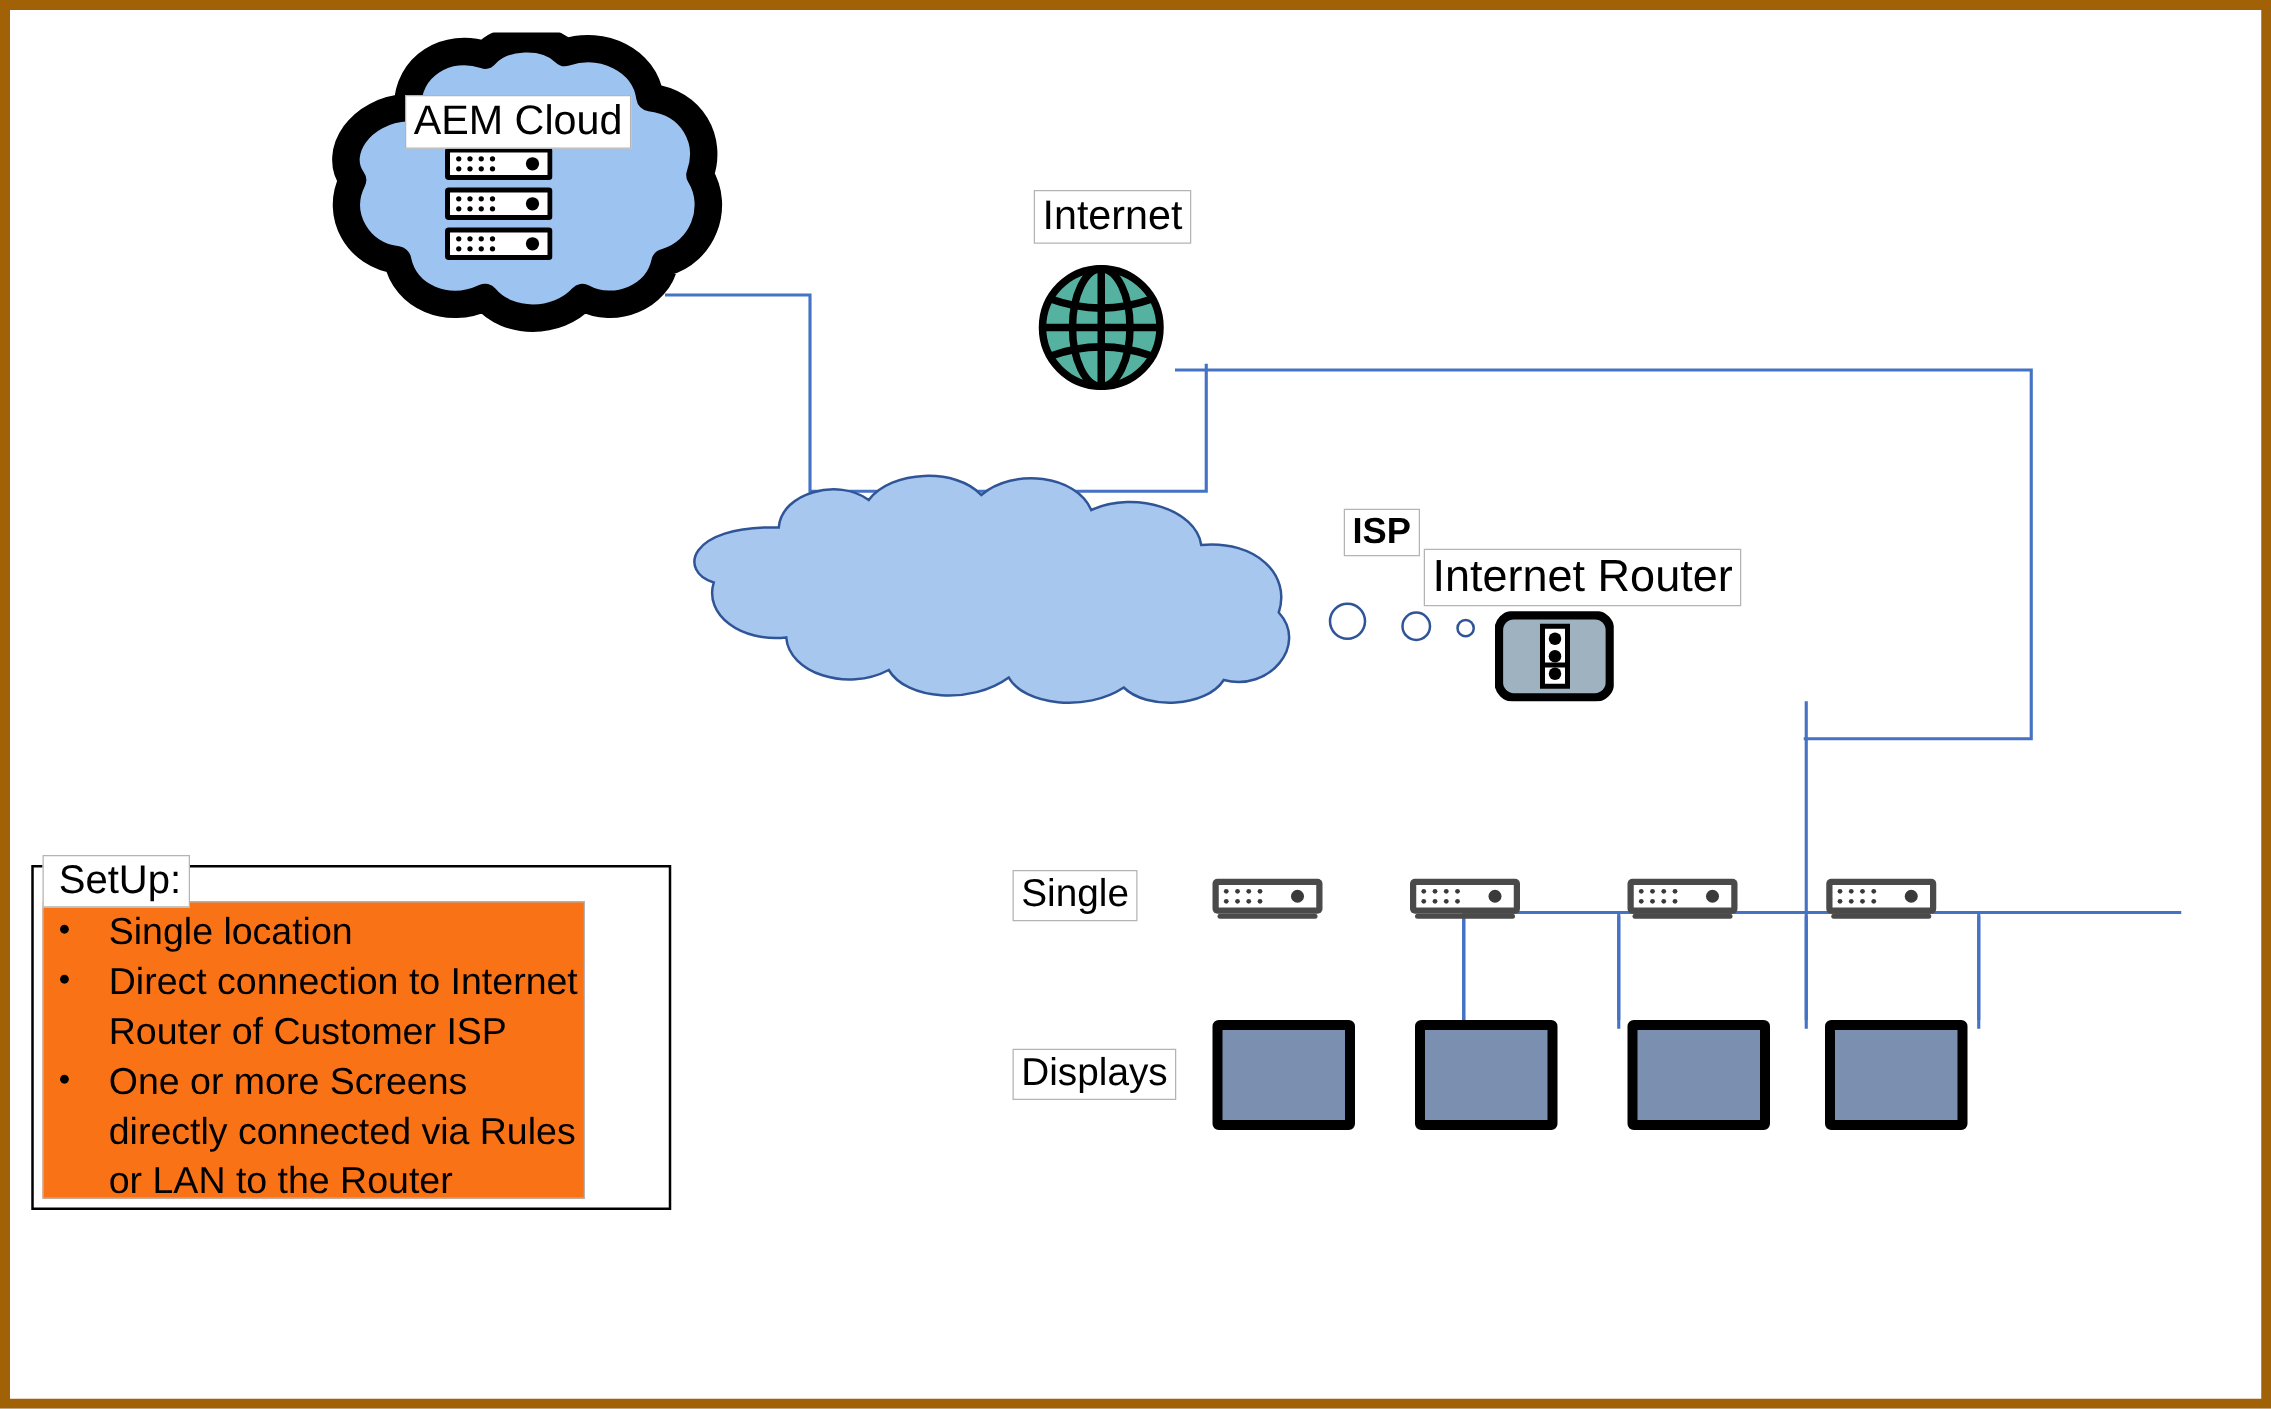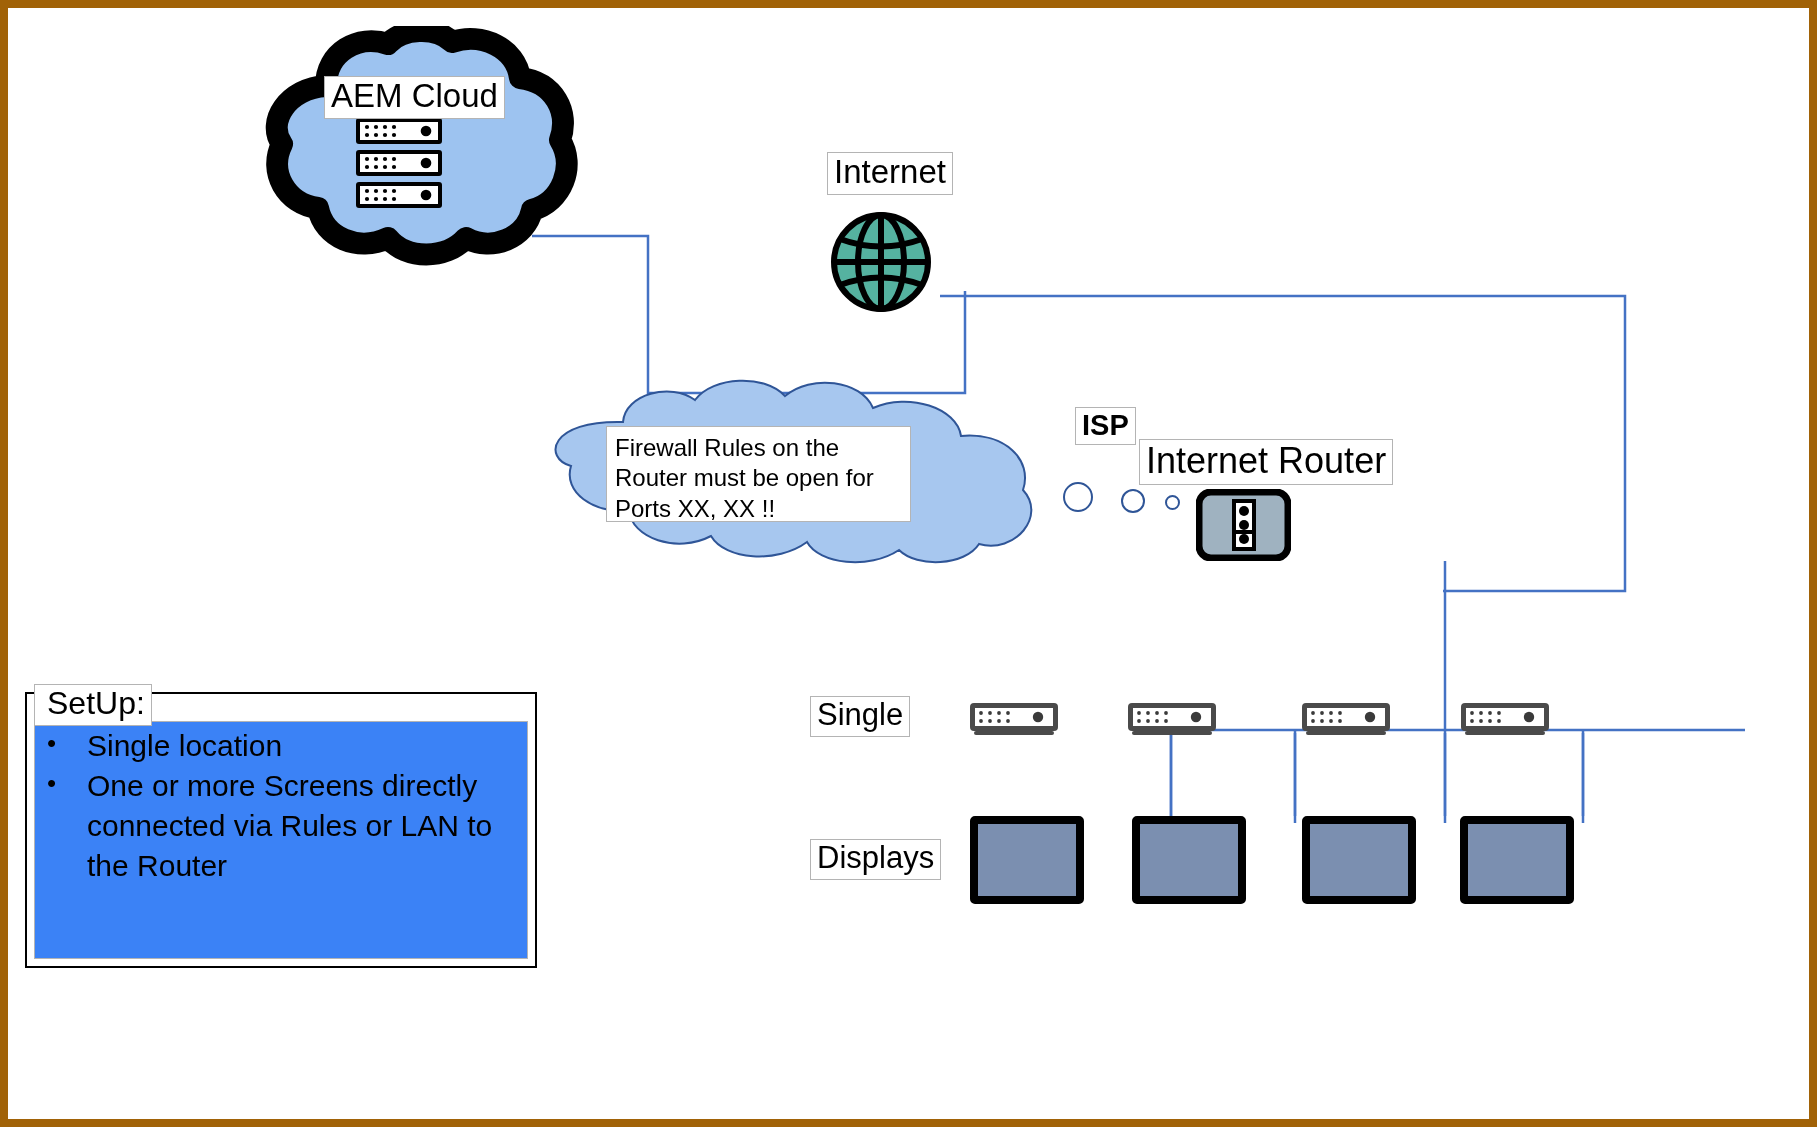--- a/index.html
+++ b/index.html
@@ -186,24 +186,24 @@
     position: absolute;
     left: 26px;
     top: 676px;
     font-size: 32px;
     padding-left: 12px;
   }
   #setup-list-panel {
     position: absolute;
     left: 26px;
     top: 713px;
-    width: 494px;
+    width: 434px;
     height: 238px;
     border: 1px solid #b4b4b4;
-    background: #3b82f6;
+    background: #f97316;
     box-sizing: border-box;
     padding: 4px 4px 4px 4px;
   }
   #setup-list {
     margin: 0;
     padding: 0;
     list-style: none;
   }
   #setup-list li {
     position: relative;
@@ -337,21 +337,20 @@
                C534 142, 502 180, 466 170
                C452 192, 404 194, 386 176
                C356 196, 306 190, 294 168
                C264 190, 212 186, 198 162
                C164 180, 118 164, 116 136
                C80 140, 50 118, 58 92
                C30 84, 36 46, 110 48 Z" fill="#a7c7ef" stroke="#2f5597" stroke-width="2"></path>
     </svg>
   </div>
 
-  <div id="thought-text">Firewall Rules on the Router must be open for Ports XX, XX !!</div>
 
   <div class="tail-circle" id="tail-1"></div>
   <div class="tail-circle" id="tail-2"></div>
   <div class="tail-circle" id="tail-3"></div>
 
   <div class="label-box" id="isp-label">ISP</div>
   <div class="label-box" id="internet-router-label">Internet Router</div>
 
   <div id="isp-router-icon">
     <svg viewBox="0 0 95 72">
@@ -435,18 +434,19 @@
 
   <div class="display" id="display-1"></div>
   <div class="display" id="display-2"></div>
   <div class="display" id="display-3"></div>
   <div class="display" id="display-4"></div>
 
   <div id="setup-box"></div>
   <div id="setup-list-panel">
     <ul id="setup-list">
       <li>Single location</li>
+      <li>Direct connection to Internet Router of Customer ISP</li>
       <li>One or more Screens directly connected via Rules or LAN to the Router</li>
     </ul>
   </div>
   <div class="label-box" id="setup-title">SetUp:</div>
 
 </div>
 
 </body></html>

